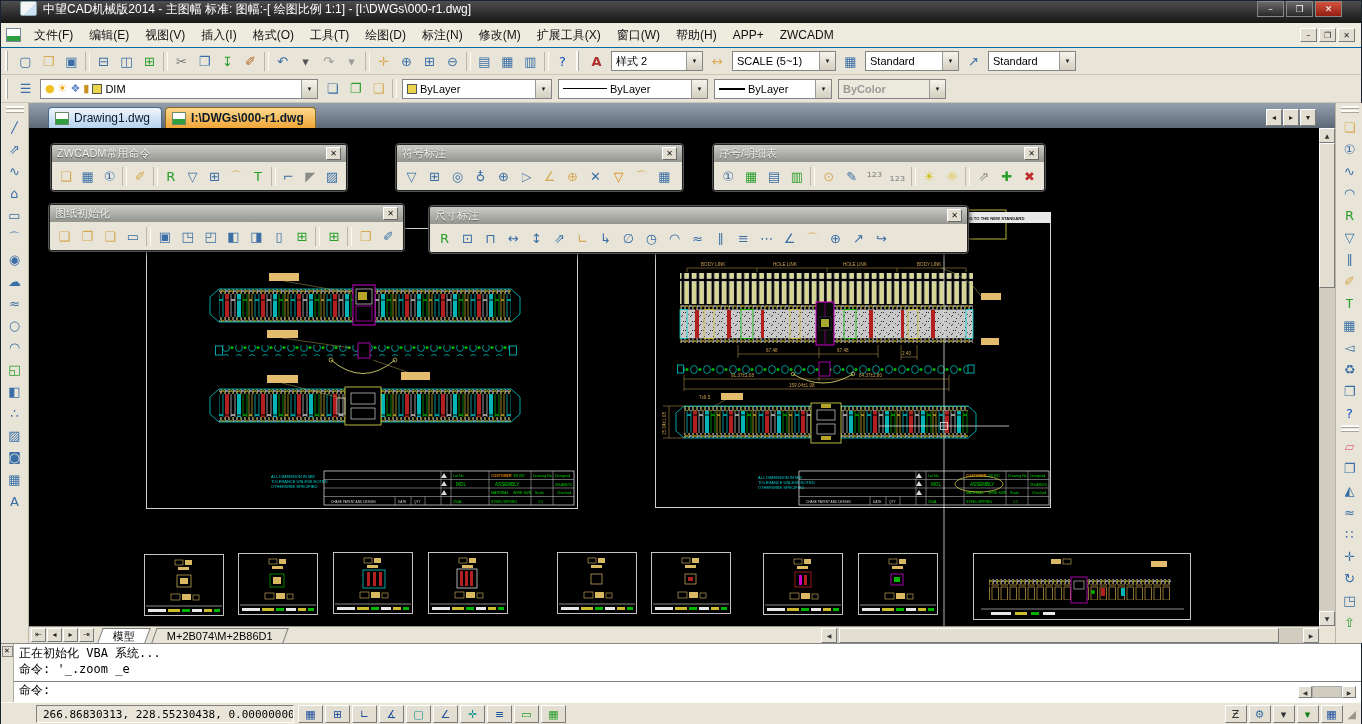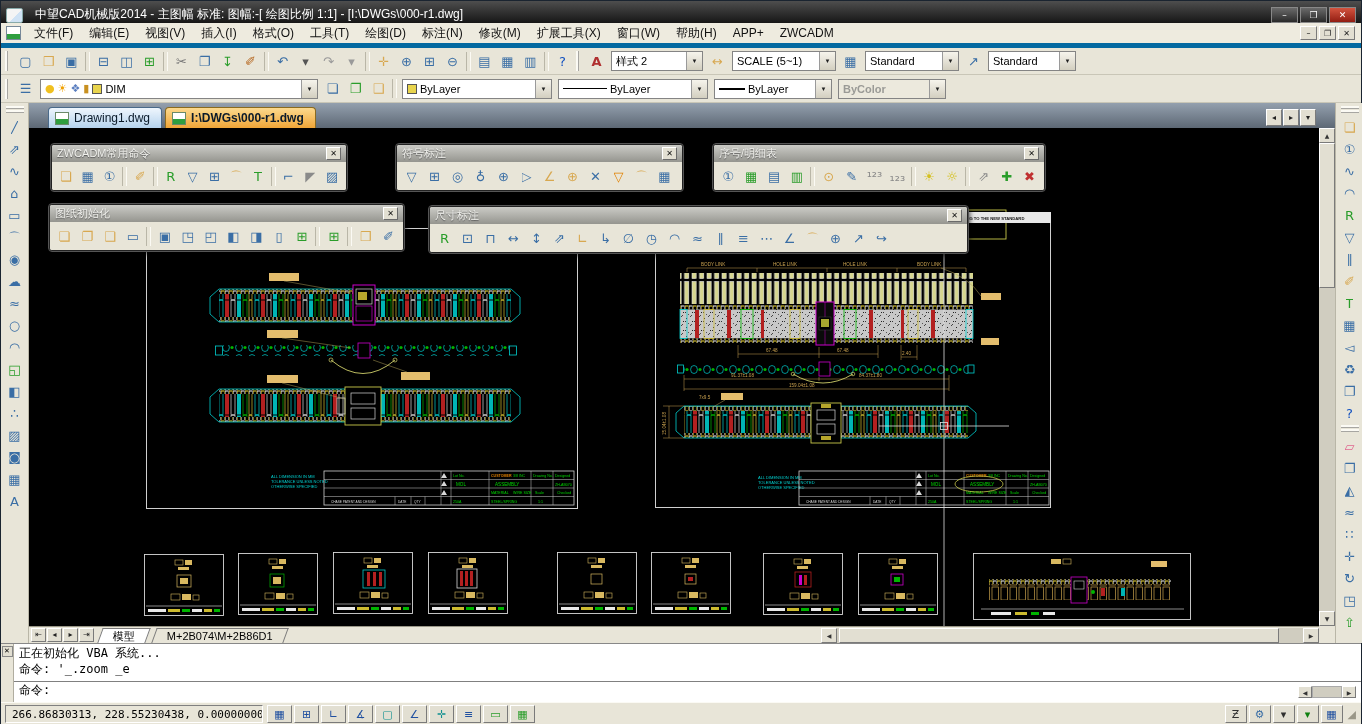--- a/index.html
+++ b/index.html
@@ -1,26 +1,26 @@
 <!DOCTYPE html>
 <html><head>
 <meta charset="utf-8">
 <style>
 *{margin:0;padding:0;box-sizing:border-box;}
 html,body{width:1362px;height:724px;overflow:hidden;background:#000;font-family:"Liberation Sans",sans-serif;}
 .window{position:relative;width:1362px;height:724px;background:#e8e5d8;border:1px solid #1a2430;display:flex;flex-direction:column;}
 
-.titlebar{height:22px;background:linear-gradient(#4e4e4e,#161616);display:flex;align-items:flex-end;color:#fff;font-size:12px;padding:0 5px;gap:12px;flex:none;}
+.titlebar{height:22px;background:linear-gradient(#4e4e4e,#161616);display:flex;align-items:flex-start;color:#fff;font-size:12px;padding:0 19px;gap:6px;flex:none;}
 .app-icon{width:17px;height:15px;background:linear-gradient(135deg,#f4f4f4 55%,#cfe2f4 55%);border-radius:2px;border:1px solid #8aa;flex:none;}
 .title-text{white-space:nowrap;overflow:hidden;}
 .win-btns{margin-left:auto;display:flex;gap:2px;}
 .win-btn{width:27px;height:16px;background:linear-gradient(#6a6a6a,#2a2a2a);border:1px solid #888;color:#fff;font-size:9px;line-height:13px;text-align:center;font-family:"DejaVu Sans",sans-serif;}
 .win-btn.close{background:linear-gradient(#d3543f,#921d12);}
 
-.menubar{height:25px;background:#eeebdf;display:flex;align-items:center;font-size:12px;padding:0 3px;border-bottom:5px solid #0369a1;flex:none;gap:0;}
+.menubar{height:25px;background:#eeebdf;display:flex;align-items:center;font-size:12px;padding:0 3px;border-bottom:1px solid #0369a1;flex:none;gap:0;}
 .doc-page-icon{width:15px;height:14px;background:linear-gradient(#fff 60%,#2f9e3f 60%);border:1px solid #789;margin:0 5px 0 2px;flex:none;}
 .menu-items{display:flex;align-items:center;}
 .menu-item{padding:4px 8px;color:#111;white-space:nowrap;}
 .mdi-btns{margin-left:auto;display:flex;gap:2px;padding-right:3px;}
 .mdi-btn{width:17px;height:14px;border:1px solid;border-color:#fff #7a7a7a #7a7a7a #fff;background:#e2dfd2;font-size:8px;line-height:11px;text-align:center;color:#222;font-family:"DejaVu Sans",sans-serif;}
 
 .tb-row{height:27px;background:#e8e5d8;display:flex;align-items:center;border-bottom:1px solid #c9c6b7;padding:0 2px;flex:none;}
 .tb-row2{height:28px;}
 .tb-seq{display:flex;align-items:center;}
 .tbn{width:23px;height:22px;border:1px solid transparent;background:transparent;display:flex;align-items:center;justify-content:center;padding:0;cursor:default;}
@@ -79,21 +79,21 @@
 .cmd-close{width:11px;height:11px;font-size:7px;line-height:9px;text-align:center;border:1px solid #888;background:#e2dfd2;padding:0;font-family:"DejaVu Sans",sans-serif;}
 .cmd-main{flex:1;display:flex;flex-direction:column;font-family:"DejaVu Sans Mono",monospace;font-size:12px;color:#000;}
 .cmd-hist{flex:1;padding:1px 5px;border-bottom:1px solid #808080;}
 .cmd-line{height:16px;white-space:pre;}
 .cmd-prompt-row{height:20px;display:flex;padding:0 5px;}
 .cmd-mini-scroll{margin-left:auto;display:flex;align-items:center;gap:0;}
 .cmd-mini-scroll .sb-btn{height:12px;width:14px;}
 .cmd-mini-track{width:30px;height:12px;background:#d0cdc0;border:1px solid #aaa;}
 
 .statusbar{height:23px;background:#e8e5d8;display:flex;align-items:center;padding:0 4px;gap:4px;border-top:1px solid #fbfaf4;flex:none;}
-.coords{width:258px;height:18px;border:1px solid;border-color:#808080 #fff #fff #808080;font-family:"DejaVu Sans Mono",monospace;font-size:11px;display:flex;align-items:center;padding-left:6px;background:#e8e5d8;color:#000;white-space:nowrap;overflow:hidden;flex:none;}
+.coords{width:258px;height:18px;border:1px solid;border-color:#808080 #fff #fff #808080;font-family:"DejaVu Sans Mono",monospace;font-size:11px;display:flex;align-items:center;padding-left:6px;background:#e8e5d8;color:#000;white-space:nowrap;overflow:hidden;flex:none;margin-left:31px;}
 .st-seq{display:flex;align-items:center;gap:2px;}
 .st-seq .tbn{width:25px;height:18px;background:#e2dfd2;border:1px solid;border-color:#fff #7a7a7a #7a7a7a #fff;}
 .st-seq .ic{font-size:11px;}
 .st-right{margin-left:auto;display:flex;align-items:center;gap:2px;}
 .st-right .tbn{width:22px;height:18px;background:#e2dfd2;border:1px solid;border-color:#fff #7a7a7a #7a7a7a #fff;}
 .st-right .ic{font-size:11px;}
 .grip-corner{font-size:11px;color:#9a9788;padding:0 1px;font-family:"DejaVu Sans",sans-serif;}
 
 .palette{position:absolute;background:#e2dfd2;border:1px solid #222;outline:1px solid #555;border-radius:3px;box-shadow:2px 3px 5px rgba(0,0,0,.65);z-index:40;overflow:hidden;}
 .pal-title{height:17px;background:linear-gradient(#cbcbc6,#95958f);display:flex;align-items:center;padding:0 5px;font-size:11px;color:#f2f2ee;text-shadow:0 1px 1px #555;}

